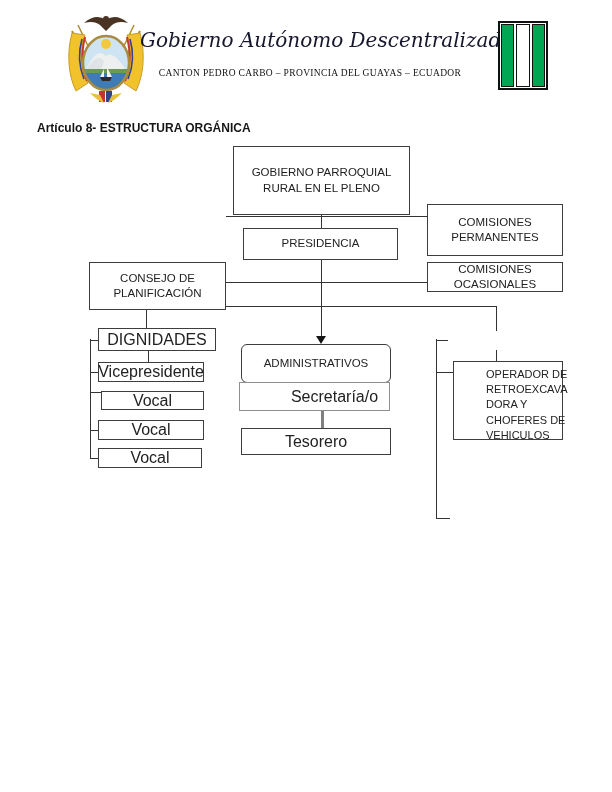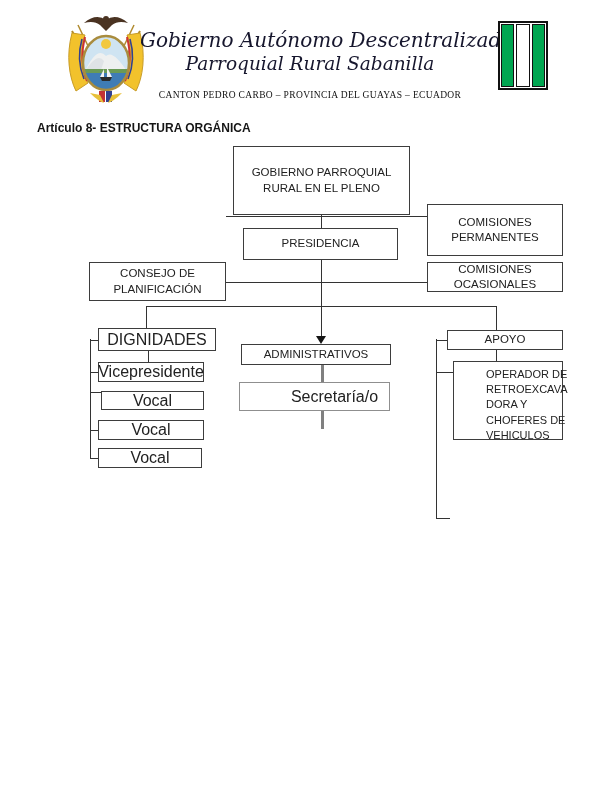--- a/index.html
+++ b/index.html
@@ -76,21 +76,20 @@
     <ellipse cx="46" cy="52" rx="23" ry="27" fill="none" stroke="#a98c3e" stroke-width="2.5"></ellipse>
 
     <rect x="39" y="80" width="6" height="11" fill="#c43333"></rect>
     <rect x="46" y="80" width="6" height="11" fill="#33418f"></rect>
     <path d="M30,82 Q38,90 44,92 L40,84 Z" fill="#e8c13a"></path>
     <path d="M62,82 Q54,90 48,92 L52,84 Z" fill="#e8c13a"></path>
   </svg>
 
   <div class="titles">
     <div class="title-line1">Gobierno Autónomo Descentralizado</div>
-    <div class="title-line2">Parroquial Rural Sabanilla</div>
     <div class="subtitle">CANTON PEDRO CARBO – PROVINCIA DEL GUAYAS – ECUADOR</div>
   </div>
 
   <div class="flag">
     <div class="stripe" style="background:#00a651;"></div>
     <div class="stripe" style="background:#ffffff;"></div>
     <div class="stripe" style="background:#00a651;"></div>
   </div>
 
   <div class="article-heading">Artículo 8- ESTRUCTURA ORGÁNICA</div>
@@ -127,42 +126,42 @@
 
   <div class="node" style="left:233px;top:146px;width:177px;height:69px;">GOBIERNO PARROQUIAL
 RURAL EN EL PLENO</div>
 
 
   <div class="node" style="left:243px;top:228px;width:155px;height:32px;">PRESIDENCIA</div>
 
   <div class="node" style="left:427px;top:204px;width:136px;height:52px;">COMISIONES
 PERMANENTES</div>
 
-  <div class="node" style="left:89px;top:262px;width:137px;height:39px;">CONSEJO DE
+  <div class="node" style="left:89px;top:262px;width:137px;height:48px;">CONSEJO DE
 PLANIFICACIÓN</div>
 
   <div class="node" style="left:427px;top:262px;width:136px;height:30px;">COMISIONES
 OCASIONALES</div>
 
   <div class="node small" style="left:98px;top:328px;width:118px;height:23px;">DIGNIDADES</div>
 
   <div class="node small" style="left:98px;top:362px;width:106px;height:20px;">Vicepresidente</div>
 
   <div class="node small" style="left:101px;top:391px;width:103px;height:19px;">Vocal</div>
 
   <div class="node small" style="left:98px;top:420px;width:106px;height:20px;">Vocal</div>
 
   <div class="node small" style="left:98px;top:448px;width:104px;height:20px;">Vocal</div>
 
-  <div class="node" style="left:241px;top:344px;width:150px;height:21px;">ADMINISTRATIVOS</div>
+  <div class="node" style="left:241px;top:344px;width:150px;height:39px;border-radius:6px;">ADMINISTRATIVOS</div>
 
   <div class="node small gray-border" style="left:239px;top:382px;width:151px;height:29px;padding-left:40px;">Secretaría/o</div>
 
+  <div class="node small" style="left:241px;top:428px;width:150px;height:27px;">Tesorero</div>
 
-  <div class="node" style="left:447px;top:330px;width:116px;height:20px;">APOYO</div>
 
   <div class="node left-text" style="left:453px;top:361px;width:110px;height:79px;padding-left:32px;">OPERADOR DE
 RETROEXCAVA
 DORA Y
 CHOFERES DE
 VEHICULOS</div>
 
 
 </div>
 

